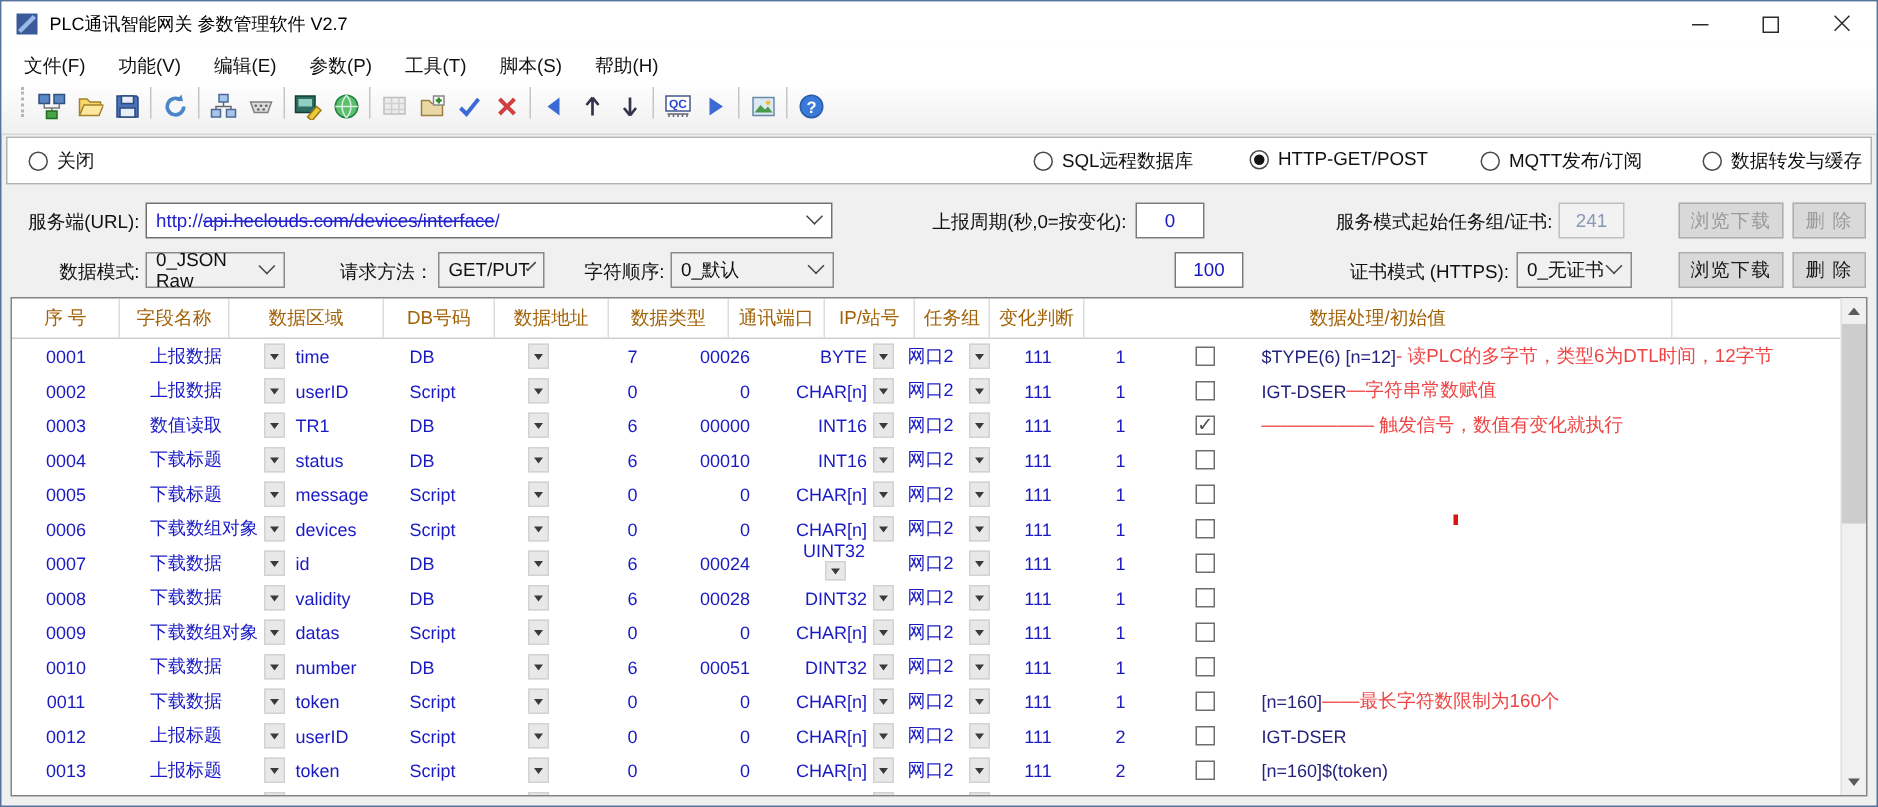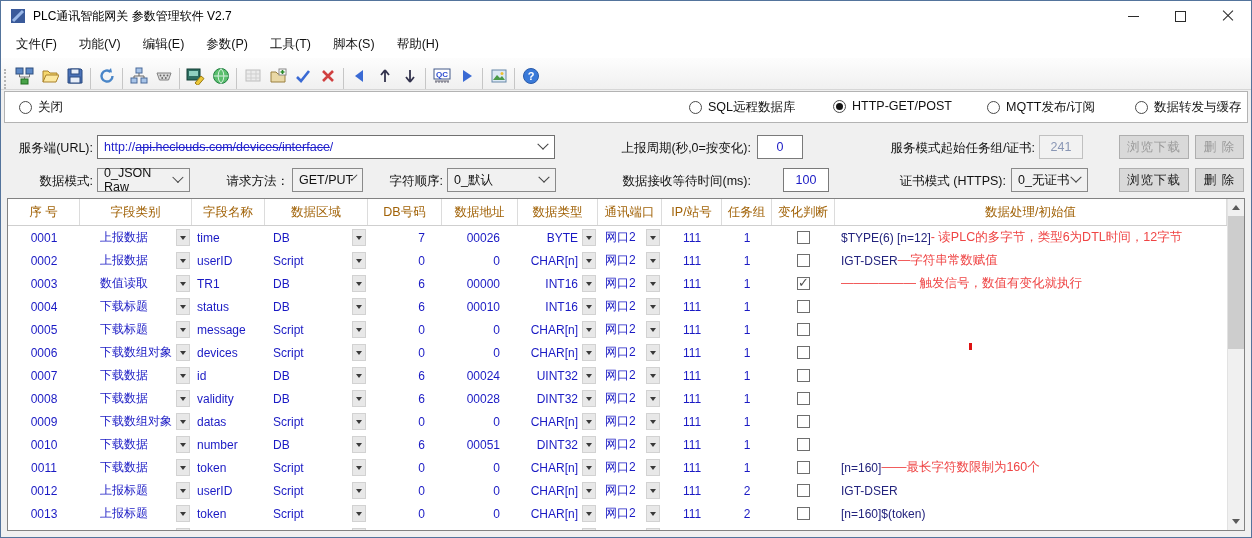--- a/index.html
+++ b/index.html
@@ -17,21 +17,21 @@
   .glyph-close{position:relative;width:12px;height:12px;}
   .glyph-close::before,.glyph-close::after{content:"";position:absolute;left:-1px;top:5px;width:14px;height:1px;background:#2b2b2b;}
   .glyph-close::before{transform:rotate(45deg);}
   .glyph-close::after{transform:rotate(-45deg);}
 
   
   .menubar{height:27px;background:#fff;display:flex;align-items:center;padding-left:4px;}
   .menu-item{padding:4px 11px;font-size:12.5px;color:#111;}
 
   
-  .toolbar{height:31px;background:linear-gradient(#fdfdfd,#f0f0f0);border-bottom:1px solid #d6d6d6;display:flex;align-items:flex-end;padding-left:1px;}
+  .toolbar{height:31px;background:linear-gradient(#fdfdfd,#f0f0f0);border-bottom:1px solid #d6d6d6;display:flex;align-items:flex-start;padding-left:11px;}
   .grip{width:3px;height:20px;border-left:2px dotted #b5b5b5;margin:0 3px 0 2px;}
   .tool-btn{width:25px;height:26px;display:flex;align-items:center;justify-content:center;background:transparent;border:none;padding:0;}
   .tool-sep{width:1px;height:21px;background:#c6c6c6;margin:0 3px;}
 
   
   .mode-panel{position:absolute;left:3px;right:3px;top:90px;height:32px;background:#fff;border:1px solid #b3b3b3;box-sizing:border-box;}
   .mode-option{position:absolute;top:7px;display:flex;align-items:center;gap:6px;font-size:12.5px;color:#111;}
   .radio{width:13px;height:13px;border:1px solid #4a4a4a;border-radius:50%;background:#fff;box-sizing:border-box;display:flex;align-items:center;justify-content:center;}
   .radio.sel::after{content:"";width:7px;height:7px;border-radius:50%;background:#141414;}
 
@@ -284,36 +284,34 @@
     <span class="f-label" style="left:200px;top:44px;width:88px;">请求方法：</span>
     <div class="combo" style="left:291px;top:43px;width:71px;">
       <span>GET/PUT</span>
       <span class="chev"></span>
     </div>
     <span class="f-label" style="left:372px;top:44px;width:70px;">字符顺序:</span>
     <div class="combo" style="left:446px;top:43px;width:109px;">
       <span>0_默认</span>
       <span class="chev"></span>
     </div>
-    <span class="f-label" style="left:598px;top:44px;width:152px;">数据接收等待时间(ms):</span>
     <div class="f-input" style="left:782px;top:43px;width:46px;">100</div>
     <span class="f-label" style="left:850px;top:44px;width:155px;">证书模式 (HTTPS):</span>
     <div class="combo" style="left:1010px;top:43px;width:77px;">
       <span>0_无证书</span>
       <span class="chev"></span>
     </div>
     <button class="f-btn" style="left:1118px;top:43px;width:70px;">浏览下载</button>
     <button class="f-btn" style="left:1194px;top:43px;width:49px;">删 除</button>
   </div>
 
   <div class="table-wrap">
     <div class="table-main">
       <div class="theader">
           <div class="th" style="width: 72px;">序 号</div>
-          <div class="th" style="width: 112px;">字段类别</div>
           <div class="th" style="width: 73px;">字段名称</div>
           <div class="th" style="width: 103px;">数据区域</div>
           <div class="th" style="width: 74px;">DB号码</div>
           <div class="th" style="width: 76px;">数据地址</div>
           <div class="th" style="width: 80px;">数据类型</div>
           <div class="th" style="width: 64px;">通讯端口</div>
           <div class="th" style="width: 60px;">IP/站号</div>
           <div class="th" style="width: 50px;">任务组</div>
           <div class="th" style="width: 63px;">变化判断</div>
           <div class="th" style="width: 392px;">数据处理/初始值</div>
@@ -503,21 +501,21 @@
               <span>下载数据</span>
               <button class="dd-btn" style="margin-left: auto; margin-right: 2px;"></button>
             </div>
             <div class="td" style="width: 73px; padding-left: 5px;">id</div>
             <div class="td" style="width: 103px; padding-left: 8px;">
               <span>DB</span>
               <button class="dd-btn" style="margin-left: auto; margin-right: 2px;"></button>
             </div>
             <div class="td" style="width: 74px; justify-content: flex-end; padding-right: 17px;">6</div>
             <div class="td" style="width: 76px; justify-content: flex-end; padding-right: 18px;">00024</div>
-            <div class="td" style="width: 80px; justify-content: flex-end;">
+            <div class="td" style="width: 80px; justify-content: flex-end; flex-direction: column;">
               <span style="margin-right: 4px;">UINT32</span>
               <button class="dd-btn" style="margin-right: 2px;"></button>
             </div>
             <div class="td" style="width: 64px; padding-left: 7px;">
               <span>网口2</span>
               <button class="dd-btn" style="margin-left: auto; margin-right: 2px;"></button>
             </div>
             <div class="td" style="width: 60px; justify-content: center;">111</div>
             <div class="td" style="width: 50px; justify-content: center;">1</div>
             <div class="td" style="width: 63px; justify-content: center;">

